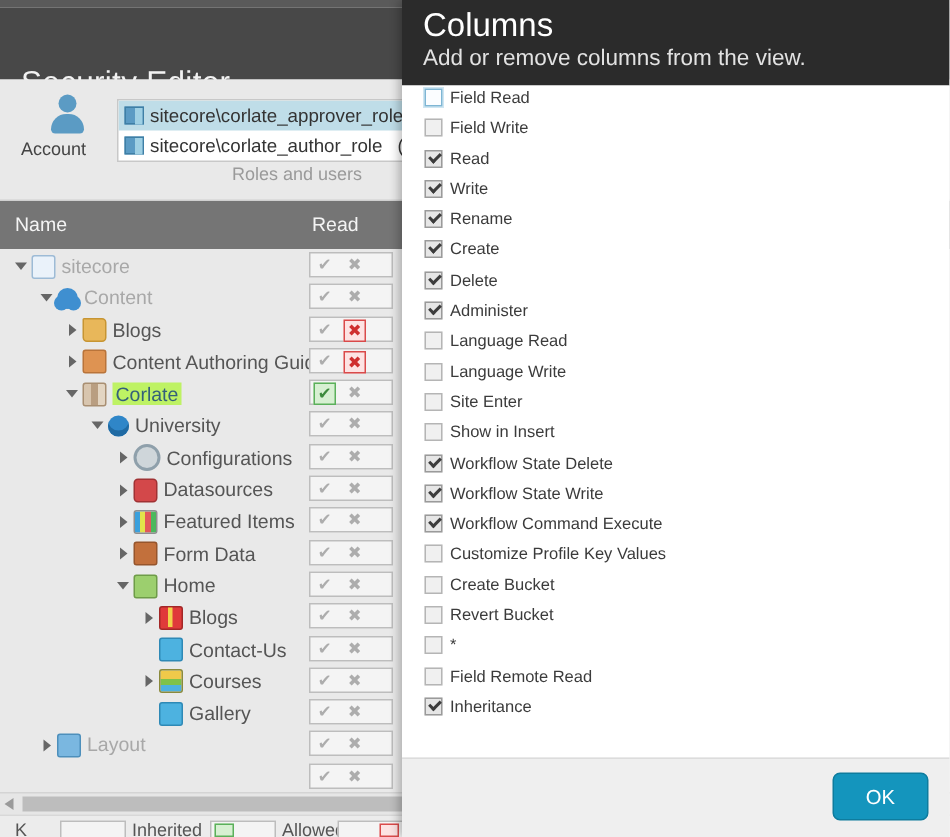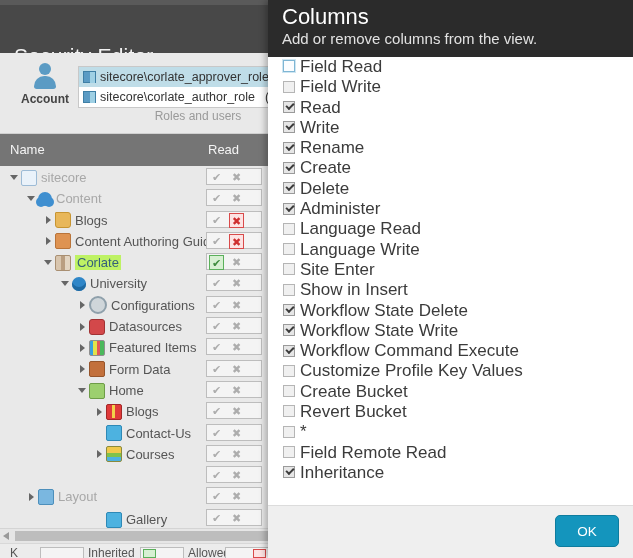--- a/index.html
+++ b/index.html
@@ -14,21 +14,21 @@
   .topstrip{position:absolute;left:0;top:0;width:633px;height:5px;background:#5a5a5a;}
   .titlebar{position:absolute;left:0;top:5px;width:633px;height:48px;background:#484848;}
   .titlebar .apptitle{
     position:absolute;left:14px;top:11px;font-size:21px;color:#f2f2f2;font-weight:400;
     letter-spacing:.2px;
     margin-top:28px;
   }
 
   .ribbon{position:absolute;left:0;top:53px;width:633px;height:80px;background:#e9e9e9;
           border-bottom:1px solid #d0d0d0;}
-  .ribbon .accountgrp{position:absolute;left:14px;top:4px;width:62px;text-align:center;font-weight:bold;}
+  .ribbon .accountgrp{position:absolute;left:14px;top:4px;width:62px;}
   .ribbon .accountgrp .acct-label{font-size:12px;color:#444;margin-top:1px;}
   .person-icon{display:block;margin:6px auto 0;width:26px;height:28px;position:relative;}
   .person-icon .head{position:absolute;left:7px;top:0;width:12px;height:12px;border-radius:50%;background:#5b9bc4;}
   .person-icon .body{position:absolute;left:2px;top:13px;width:22px;height:13px;border-radius:11px 11px 3px 3px;background:#5b9bc4;}
 
   .roles-box{
     position:absolute;left:78px;top:13px;width:240px;height:40px;
     background:#fff;border:1px solid #c8c8c8;overflow:hidden;
   }
   .role-row{height:20px;line-height:20px;padding-left:4px;white-space:nowrap;font-size:12.5px;color:#333;}
@@ -116,21 +116,21 @@
   .colrow .cb{
     display:inline-block;width:12px;height:12px;box-sizing:border-box;vertical-align:-2px;margin-right:5px;
     border:1px solid #b5b5b5;background:#f0f0f0;position:relative;
   }
   .colrow .cb.first{border:1px solid #7fb6d4;background:#fbfdff;box-shadow:0 0 0 1px #cfe6f2;}
   .colrow .cb.checked{background:#e6e6e6;border:1px solid #9a9a9a;}
   .colrow .cb.checked::after{
     content:"";position:absolute;left:2px;top:1px;width:6px;height:3px;
     border-left:2px solid #3c3c3c;border-bottom:2px solid #3c3c3c;transform:rotate(-45deg);
   }
-  .colrow .cl{font-size:17px;color:#3b3b3b;vertical-align:middle;}
+  .colrow .cl{font-size:11px;color:#3b3b3b;vertical-align:middle;}
   .dlg-foot{position:absolute;left:0;top:505px;width:365px;height:53px;background:#efefef;border-top:1px solid #dcdcdc;}
   .okbtn{position:absolute;right:14px;top:9px;width:62px;height:30px;border-radius:5px;
          background:#1495bd;border:1px solid #0e7c9e;color:#fff;font-size:13.5px;
          display:flex;align-items:center;justify-content:center;cursor:pointer;
          font-family:"Liberation Sans",sans-serif;}
 </style>
 </head>
 <body>
 
 <div id="app">
@@ -267,21 +267,21 @@
       </div>
       <div class="trow">
         <div class="tname norm" style="left: 95px;"><span class="twist right"></span><span class="ico ico-courses"></span><span class="lbl">Courses</span></div>
         <div class="cellbox cell-read">
           <span class="perm allow">✔</span>
           <span class="perm deny">✖</span>
         </div>
         <span class="readlabel">Read</span>
       </div>
       <div class="trow">
-        <div class="tname norm" style="left: 95px; margin-top: 44px;"><span class="twist none"></span><span class="ico ico-doc"></span><span class="lbl">Gallery</span></div>
+        <div class="tname norm" style="left: 95px;"><span class="twist none"></span><span class="ico ico-doc"></span><span class="lbl">Gallery</span></div>
         <div class="cellbox cell-read">
           <span class="perm allow">✔</span>
           <span class="perm deny">✖</span>
         </div>
         <span class="readlabel">Read</span>
       </div>
       <div class="trow">
         <div class="tname dim" style="left: 27px;"><span class="twist right"></span><span class="ico ico-layout"></span><span class="lbl">Layout</span></div>
         <div class="cellbox cell-read">
           <span class="perm allow">✔</span>

